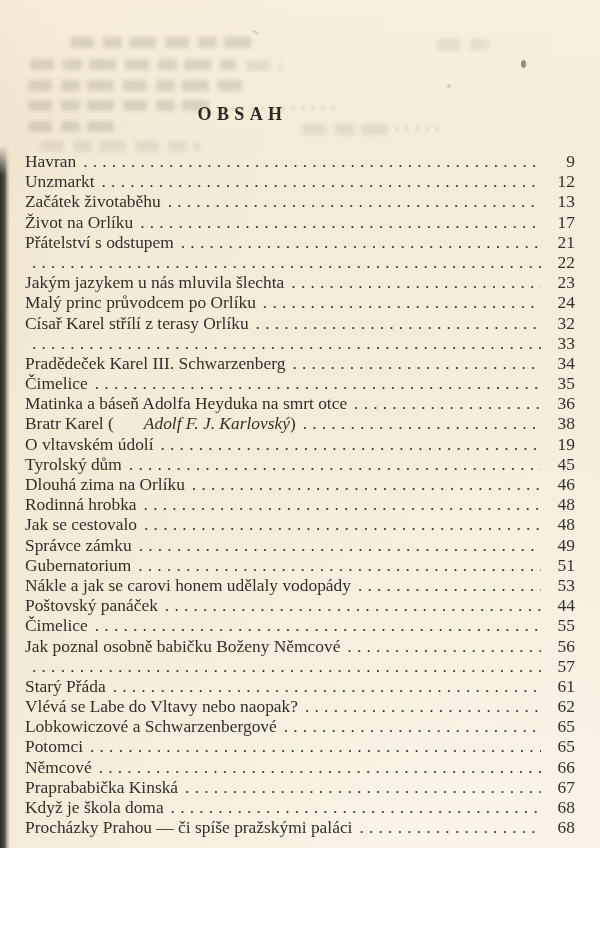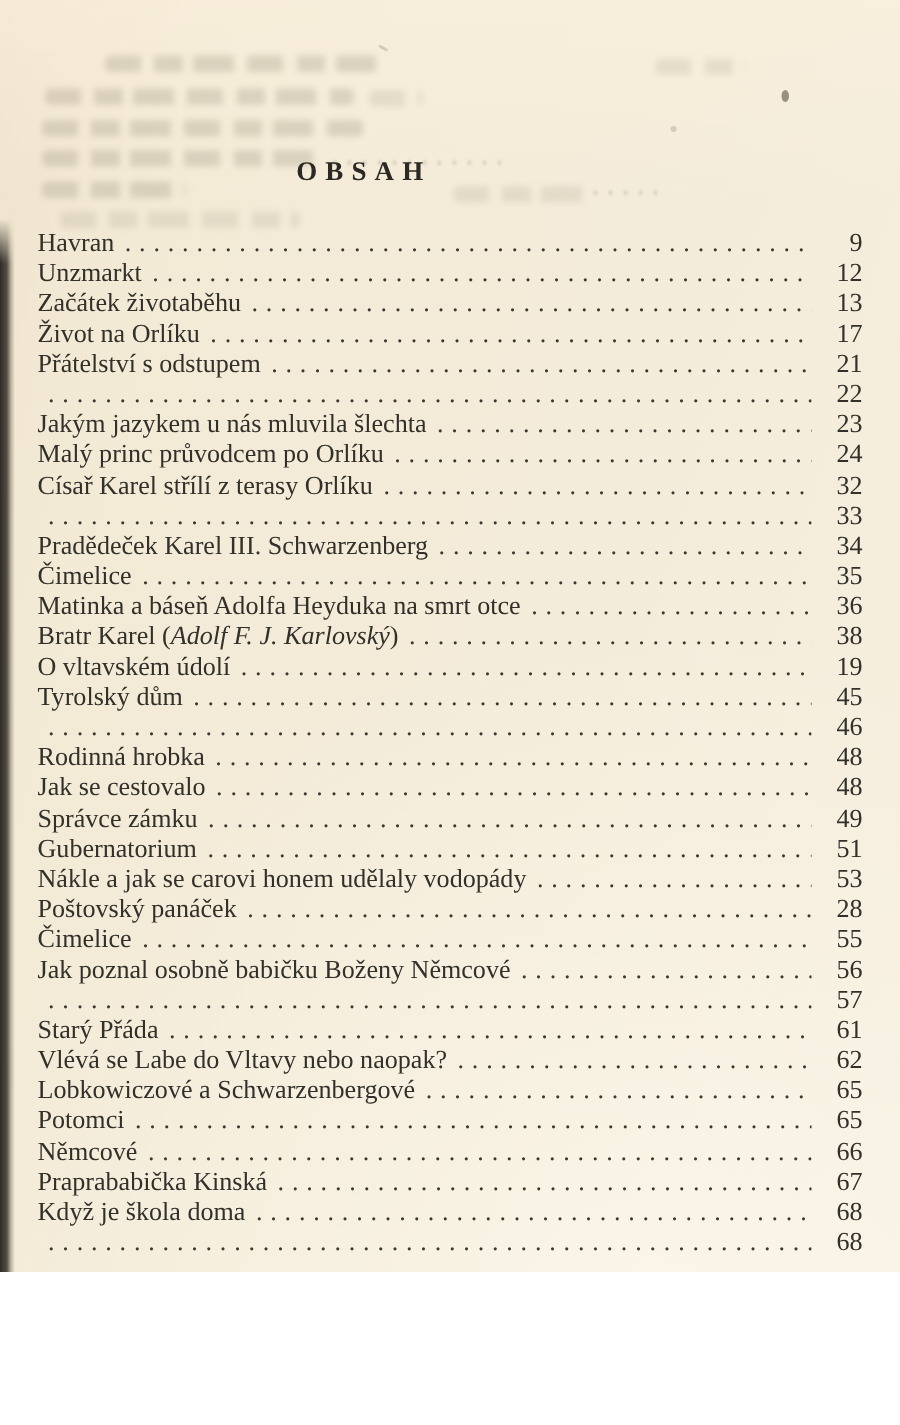--- a/index.html
+++ b/index.html
@@ -46,21 +46,21 @@
     text-align:center; font-size:18px; font-weight:600; letter-spacing:0.30em;
     color:#2b2923;
   }
 
   .toc {
     position:absolute; top:151px; left:25px; width:550px;
     font-size:17.4px; line-height:20.2px;
   }
   .row { display:flex; align-items:baseline; height:20.2px; }
   .row .label { white-space:nowrap; flex:0 0 auto; }
-  .row .label i { font-style:italic; }
+  .row .label i { font-style:italic;margin-left:30px; }
   .row .leader {
     flex:1 1 auto; overflow:hidden; white-space:nowrap;
     margin:0 6px 0 7px; letter-spacing:5.2px; color:#3a3830;
   }
   .row .num { flex:0 0 28px; text-align:right; }
 
   .folio {
     position:absolute; top:877px; left:0; width:586px; text-align:center;
     font-size:16.5px; color:#3a382f;
   }
@@ -185,20 +185,21 @@
     <span class="num">19</span>
   </div>
 
   <div class="row">
     <span class="label">Tyrolský dům</span>
     <span class="leader">......................................................................</span>
     <span class="num">45</span>
   </div>
 
   <div class="row">
+    <span class="label">Dlouhá zima na Orlíku</span>
     <span class="leader">......................................................................</span>
     <span class="num">46</span>
   </div>
 
   <div class="row">
     <span class="label">Rodinná hrobka</span>
     <span class="leader">......................................................................</span>
     <span class="num">48</span>
   </div>
 
@@ -222,21 +223,21 @@
 
   <div class="row">
     <span class="label">Nákle a jak se carovi honem udělaly vodopády</span>
     <span class="leader">......................................................................</span>
     <span class="num">53</span>
   </div>
 
   <div class="row">
     <span class="label">Poštovský panáček</span>
     <span class="leader">......................................................................</span>
-    <span class="num">28</span>
+    <span class="num">44</span>
   </div>
 
   <div class="row">
     <span class="label">Čimelice</span>
     <span class="leader">......................................................................</span>
     <span class="num">55</span>
   </div>
 
   <div class="row">
     <span class="label">Jak poznal osobně babičku Boženy Němcové</span>
@@ -285,20 +286,21 @@
     <span class="num">67</span>
   </div>
 
   <div class="row">
     <span class="label">Když je škola doma</span>
     <span class="leader">......................................................................</span>
     <span class="num">68</span>
   </div>
 
   <div class="row">
+    <span class="label">Procházky Prahou — či spíše pražskými paláci</span>
     <span class="leader">......................................................................</span>
     <span class="num">68</span>
   </div>
 </div>
 
   <div class="folio">5</div>
   <div class="bottom-mark"></div>
 </div>
 
 </body></html>

